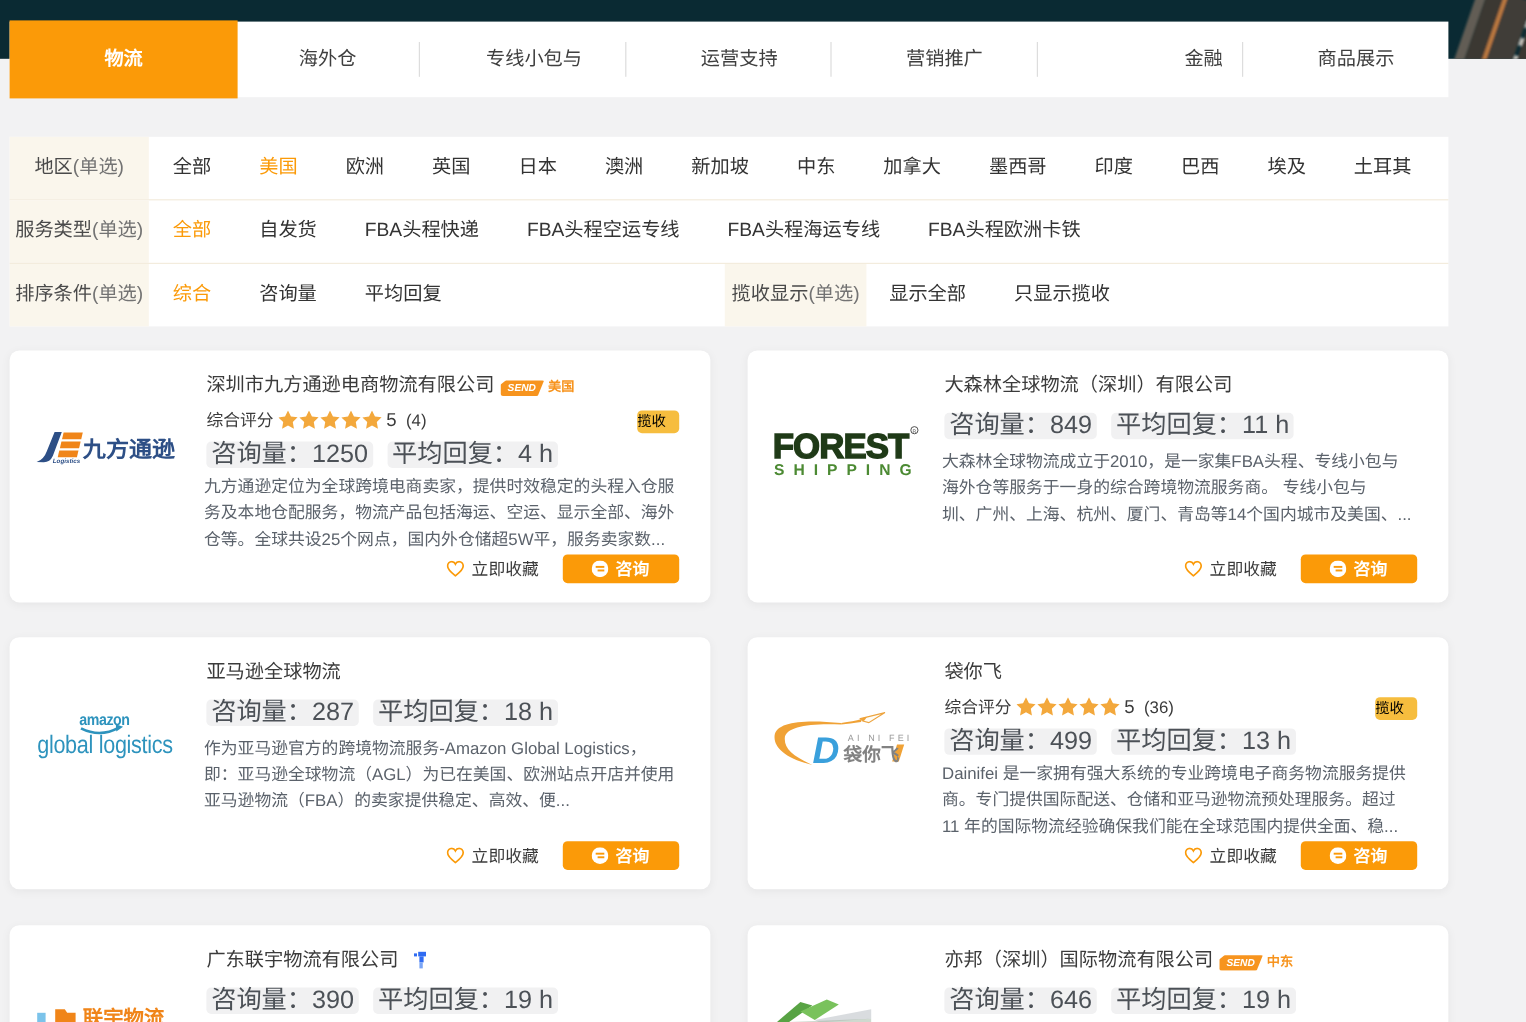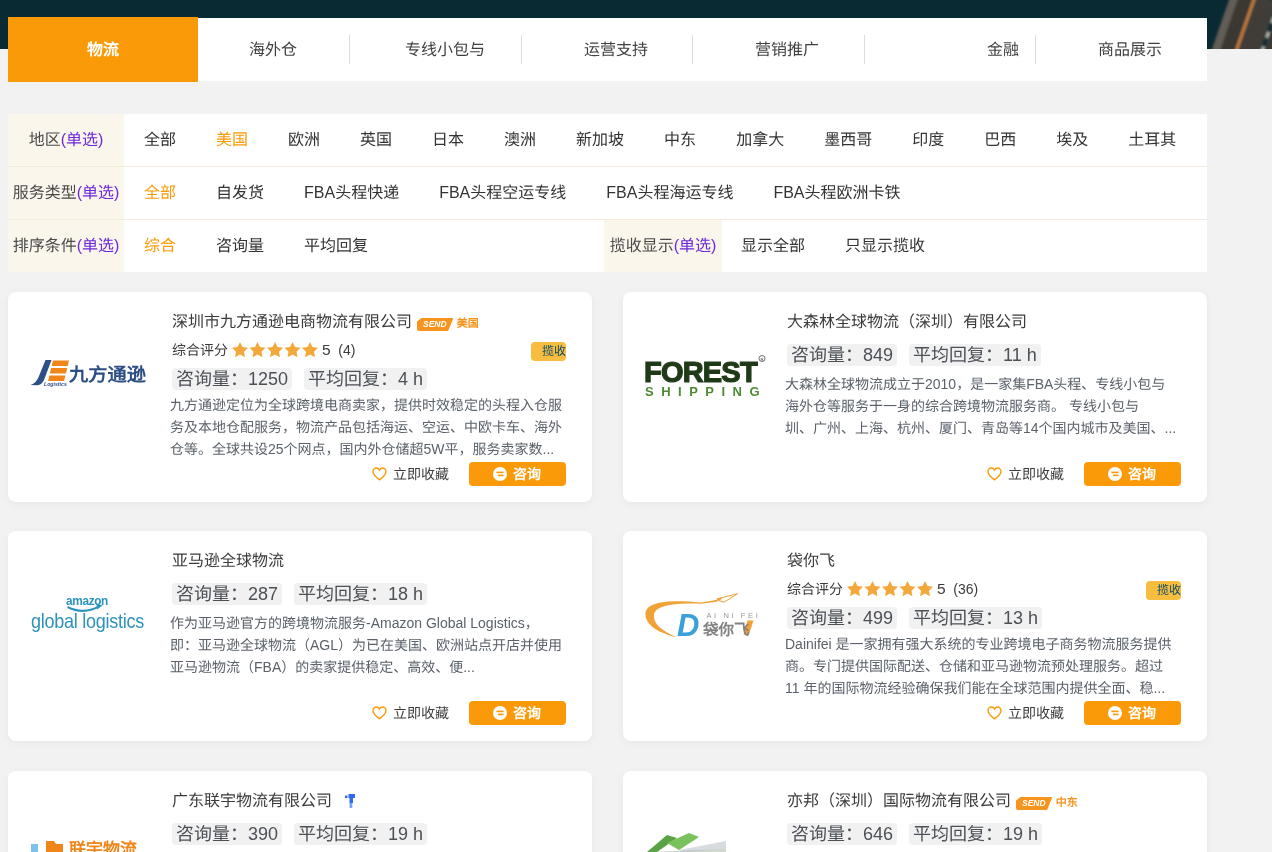--- a/index.html
+++ b/index.html
@@ -8,34 +8,34 @@
 body { position:relative; background:#f2f2f3; font-family:"Liberation Sans",sans-serif; }
 .teal { position:absolute; top:0; left:0; width:1272px; height:49px; background:#0a2a33; }
 .road { position:absolute; top:0; left:1190px; width:82px; height:49px; }
 .tabs { position:absolute; top:18px; left:8px; width:1199px; height:63px; background:#fff; }
 .tab { position:absolute; top:0; height:63px; width:190px; text-align:center; line-height:63px; font-size:16px; color:#3f3f3f; font-weight:500; }
 .tab.active { top:-1px; height:65px; line-height:65px; background:#fb9a08; color:#fff; font-weight:bold; }
 .tabdiv { position:absolute; top:17px; width:1px; height:29px; background:#ddd; }
 .filters { position:absolute; top:114px; left:8px; width:1199px; height:158px; background:#fff; }
 .frow { position:absolute; left:0; width:1199px; height:52px; }
 .flabel { position:absolute; left:0; top:0; height:52px; background:#faf6ec; text-align:center; font-size:16px; color:#4a4a4a; line-height:52px; }
-.flabel span { color:#6d28d9; }
+.flabel span { color:#737373; }
 .fopts { position:absolute; top:0; height:52px; line-height:52px; font-size:16px; color:#333; white-space:nowrap; }
 .fopts b { font-weight:normal; margin-right:40px; }
 .fopts b.on { color:#fb9a08; }
 .fdiv { position:absolute; left:0; width:1199px; height:1px; background:#f3ecdd; }
 .card { position:absolute; width:584px; height:210px; background:#fff; border-radius:8px; box-shadow:0 2px 8px rgba(0,0,0,.05); }
 .ctitle { position:absolute; left:164px; top:22px; font-size:16px; line-height:1; color:#3b3b3b; white-space:nowrap; }
 .send { display:inline-block; position:relative; top:0; margin-left:5px; height:13.5px; line-height:13.5px; background:#f7941e; color:#fff; font-weight:bold; font-style:italic; font-size:8.5px; padding:0 7px 12px 6px; border-radius:2px 2px 7px 2px; clip-path:polygon(0 30%, 14% 0, 100% 0, 85% 100%, 0 100%); vertical-align:0.5px; }
 .cty { display:inline-block; margin-left:3px; color:#f7941e; font-weight:bold; font-size:11px; vertical-align:0.5px; }
 .rating { position:absolute; left:164px; top:48px; height:20px; line-height:20px; font-size:14px; color:#3b3b3b; white-space:nowrap; }
 .rating .num { font-size:15.5px; margin-left:2px; }
-.lanshou { position:absolute; right:26px; top:50px; width:35px; height:19px; background:#f6bd3e; border-radius:4px; color:#0c4a6e; font-size:12px; text-align:right; line-height:19px; }
+.lanshou { position:absolute; right:26px; top:50px; width:35px; height:19px; background:#f6bd3e; border-radius:4px; color:#000000; font-size:12px; text-align:left; line-height:19px; }
 .pills { position:absolute; left:164px; white-space:nowrap; }
-.pill { display:inline-block; height:22px; line-height:22px; background:#f1f1f2; border-radius:4px; font-size:18px; color:#4c5157; padding:0 4px; margin-right:12px; }
+.pill { display:inline-block; height:22px; line-height:22px; background:#f1f1f2; border-radius:4px; font-size:21px; color:#4c5157; padding:0 4px; margin-right:12px; }
 .desc { position:absolute; left:162px; font-size:14px; line-height:22px; color:#5b626b; }
 .desc div { white-space:nowrap; }
 .actions { position:absolute; left:0; bottom:16px; width:584px; height:24px; }
 .fav { position:absolute; right:143px; top:0; height:24px; line-height:24px; font-size:14px; color:#3b3b3b; white-space:nowrap; }
 .fav svg { vertical-align:-2px; margin-right:6px; }
 .consult { position:absolute; right:26px; top:0; width:97px; height:24px; background:#fb9a08; border-radius:4px; color:#fff; text-align:center;padding-left:48px; }
 .consult .ic { position:absolute; left:24px; top:5px; }
 .consult .tx { position:absolute; left:44px; top:0; line-height:24px; font-size:14px; font-weight:bold; }
 .logo { position:absolute; left:0; top:0; width:165px; height:210px; }
 </style>
@@ -121,21 +121,21 @@
           <use href="#st" x="17.5"></use>
           <use href="#st" x="35"></use>
           <use href="#st" x="52.5"></use>
           <use href="#st" x="70"></use>
         </g>
       </svg><span class="num">5</span>&nbsp;&nbsp;(4)</div>
   <div class="lanshou">揽收</div>
   <div class="pills" style="top:76px;"><span class="pill">咨询量：1250</span><span class="pill">平均回复：4 h</span></div>
   <div class="desc" style="top:102px;">
     <div>九方通逊定位为全球跨境电商卖家，提供时效稳定的头程入仓服</div>
-    <div>务及本地仓配服务，物流产品包括海运、空运、中欧卡车、海外</div>
+    <div>务及本地仓配服务，物流产品包括海运、空运、显示全部、海外</div>
     <div>仓等。全球共设25个网点，国内外仓储超5W平，服务卖家数...</div>
   </div>
   <div class="actions">
     <span class="fav"><svg width="15" height="14" viewBox="0 0 15 14" fill="none" stroke="#fb9a08" stroke-width="1.4">
           <path d="M7.5 12.8C4.5 10.5 1 7.9 1 4.7 1 2.6 2.6 1 4.4 1c1.3 0 2.5.8 3.1 2 .6-1.2 1.8-2 3.1-2 1.8 0 3.4 1.6 3.4 3.7 0 3.2-3.5 5.8-6.5 8.1z"></path>
         </svg>立即收藏</span>
     <div class="consult">
         <svg class="ic" width="14" height="14" viewBox="0 0 14 14">
           <circle cx="7" cy="7" r="7" fill="#fff"></circle>
           <rect x="3.4" y="4.6" width="7.2" height="1.6" fill="#fb9a08"></rect>

